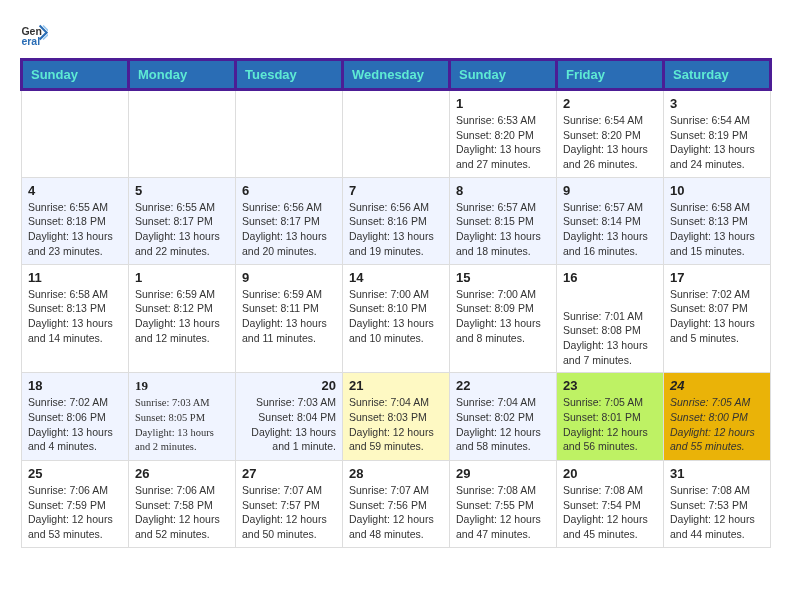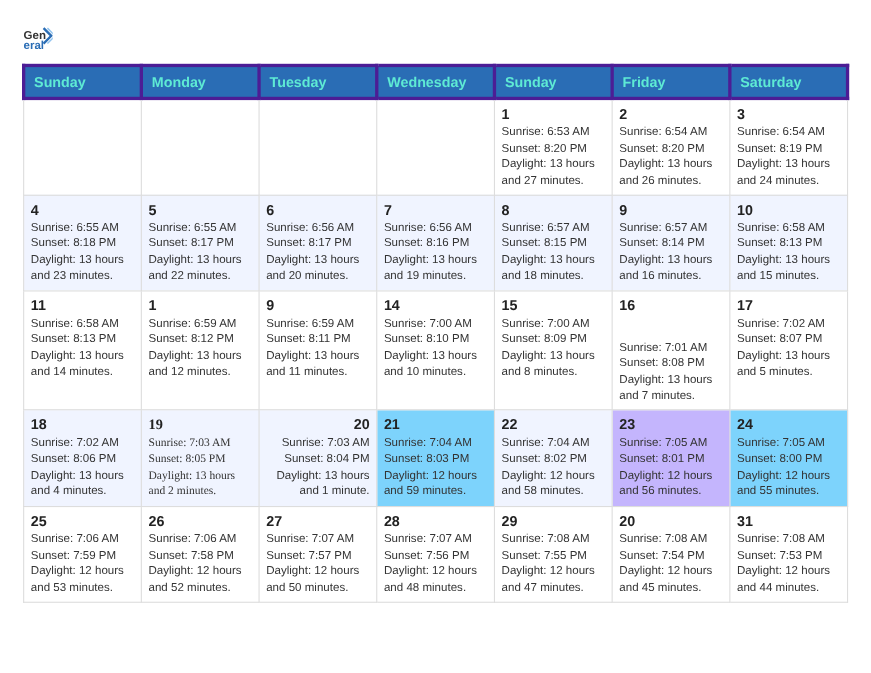--- a/index.html
+++ b/index.html
@@ -266,42 +266,42 @@
 Daylight: 13 hours
 and 2 minutes.</div>
         </td>
         <td style="background: rgb(240, 244, 255); text-align: right;">
           <div class="day-number">20</div>
           <div class="day-info" style="white-space: pre-line;">Sunrise: 7:03 AM
 Sunset: 8:04 PM
 Daylight: 13 hours
 and 1 minute.</div>
         </td>
-        <td style="background: #7dd3fc;">
+        <td style="background: #fef9c3;">
           <div class="day-number">21</div>
           <div class="day-info" style="white-space: pre-line;">Sunrise: 7:04 AM
 Sunset: 8:03 PM
 Daylight: 12 hours
 and 59 minutes.</div>
         </td>
         <td style="background: rgb(240, 244, 255);">
           <div class="day-number">22</div>
           <div class="day-info" style="white-space: pre-line;">Sunrise: 7:04 AM
 Sunset: 8:02 PM
 Daylight: 12 hours
 and 58 minutes.</div>
         </td>
-        <td style="background: #c4b5fd;">
+        <td style="background: #bef264;">
           <div class="day-number">23</div>
           <div class="day-info" style="white-space: pre-line;">Sunrise: 7:05 AM
 Sunset: 8:01 PM
 Daylight: 12 hours
 and 56 minutes.</div>
         </td>
-        <td style="background: #7dd3fc;">
+        <td style="background: #eab308; font-style: italic;">
           <div class="day-number">24</div>
           <div class="day-info" style="white-space: pre-line;">Sunrise: 7:05 AM
 Sunset: 8:00 PM
 Daylight: 12 hours
 and 55 minutes.</div>
         </td>
       </tr>
       <tr>
         <td>
           <div class="day-number">25</div>

